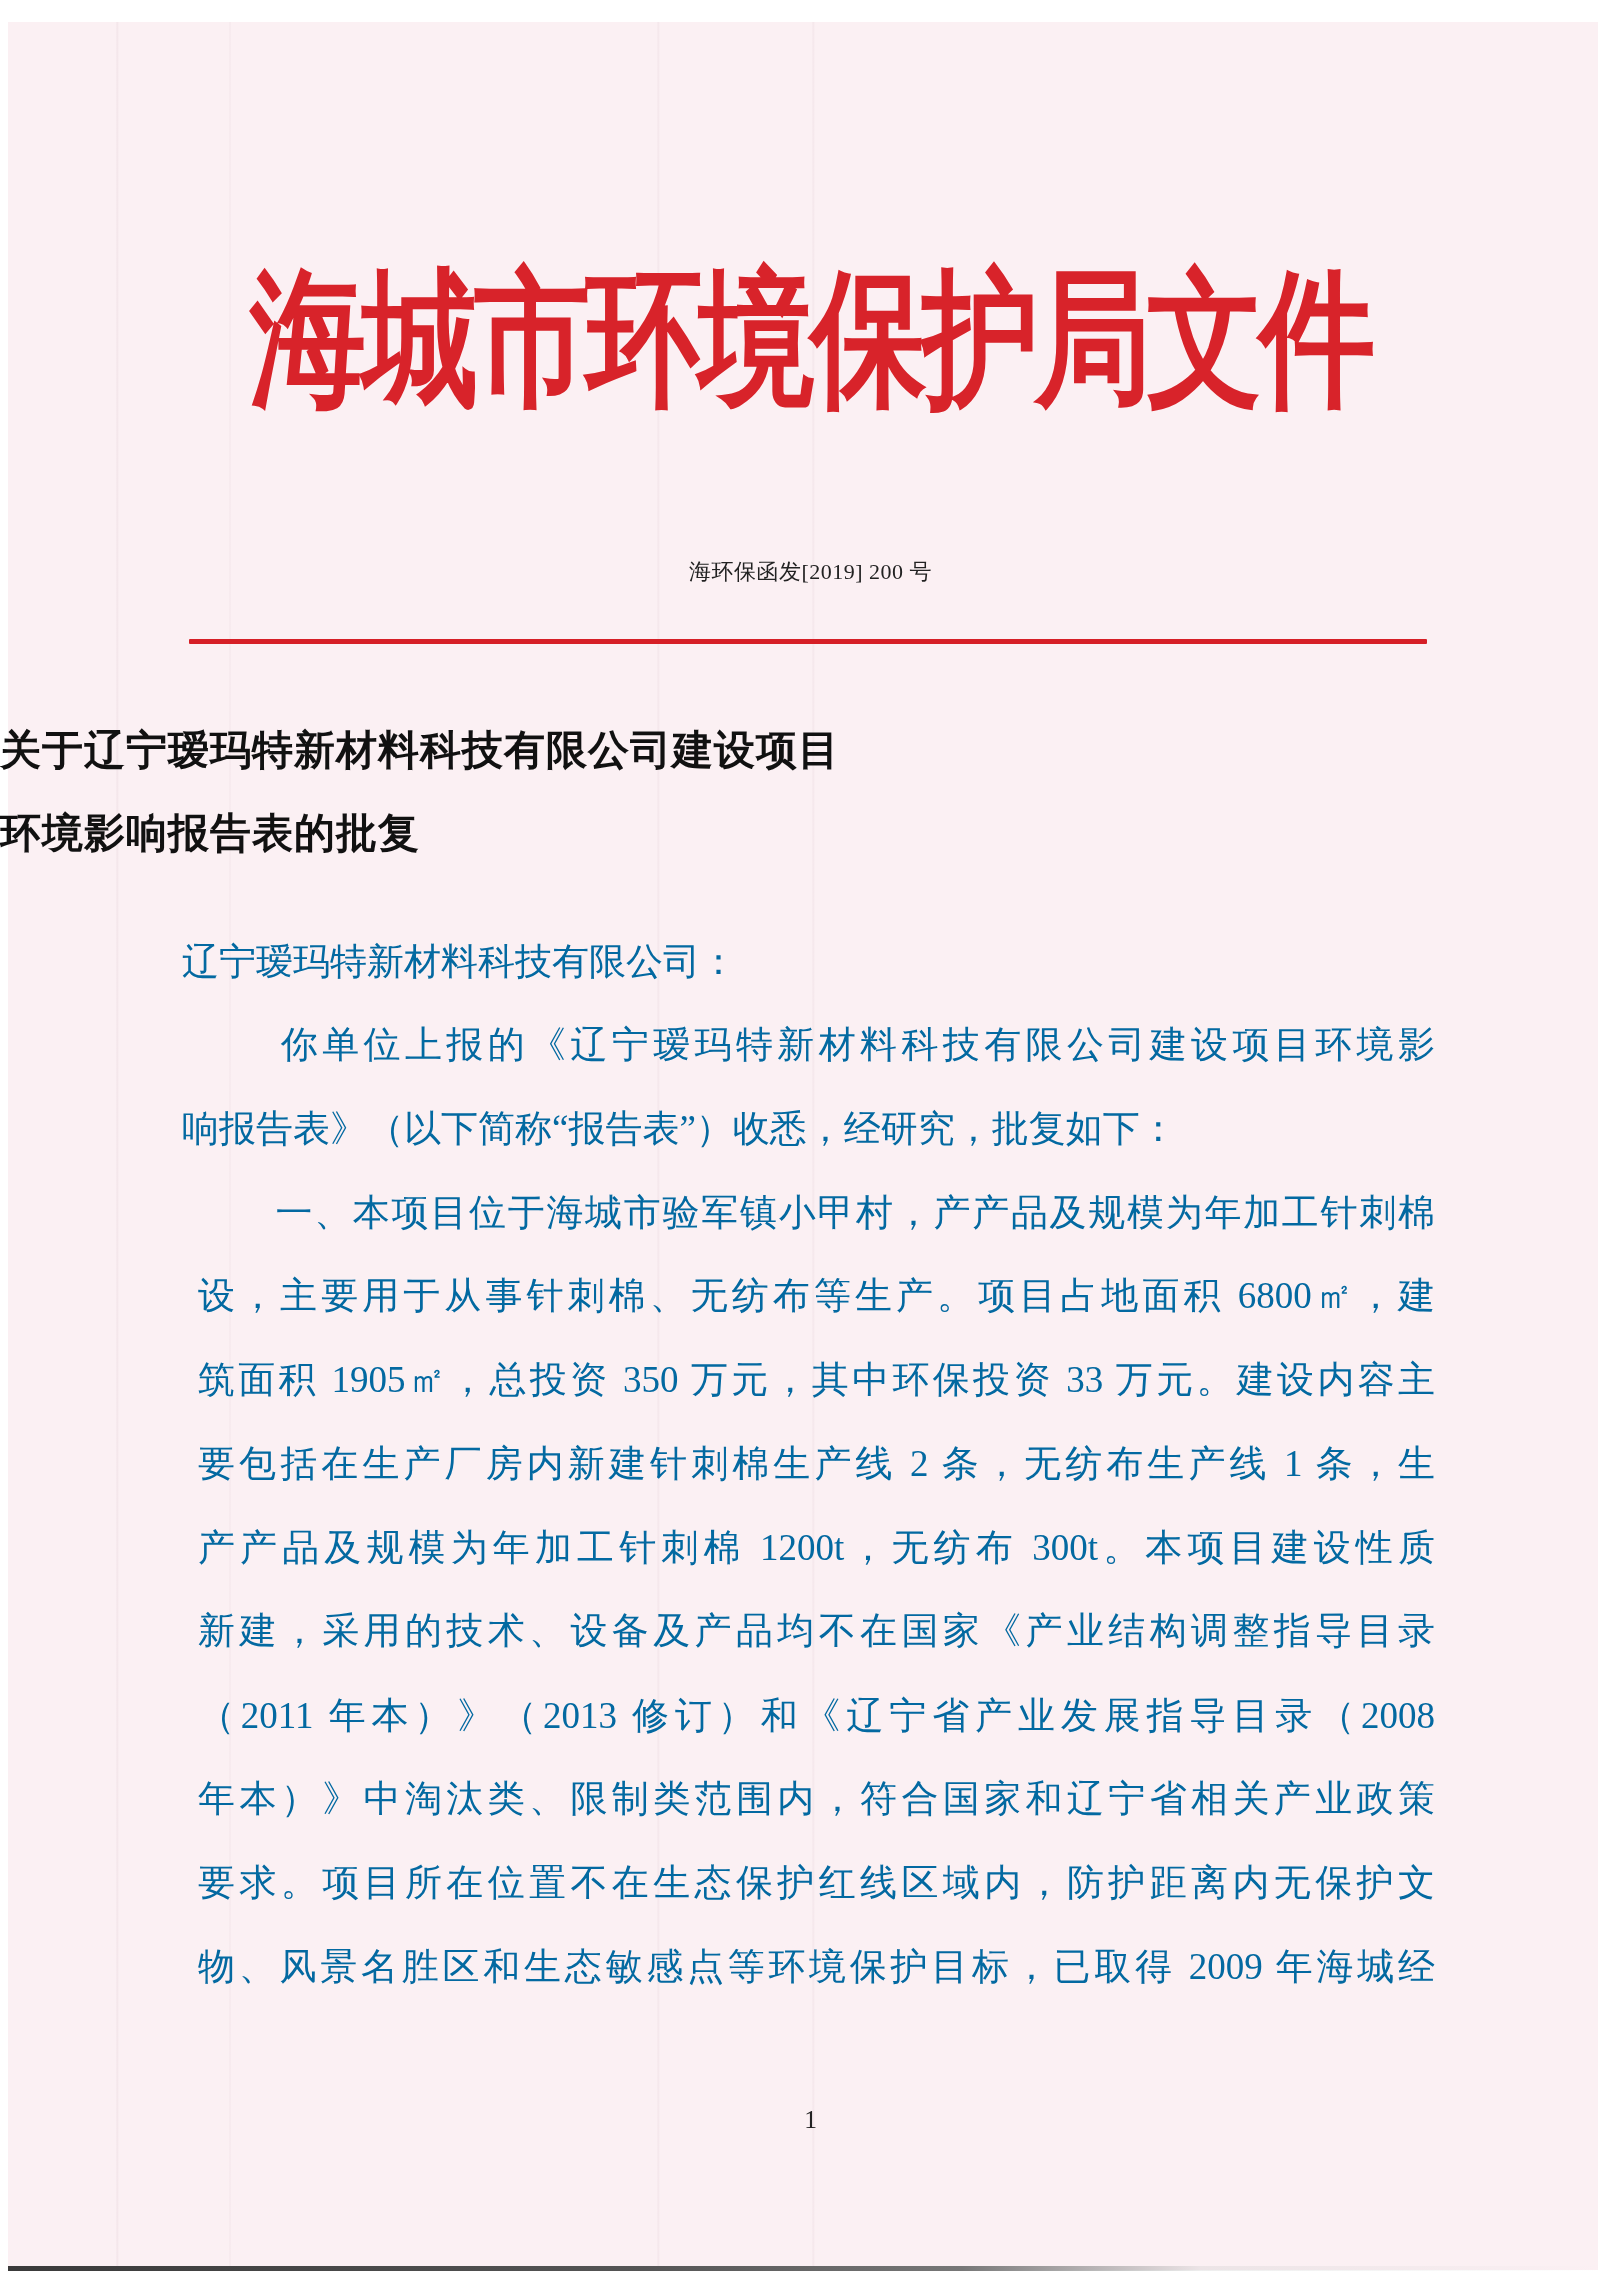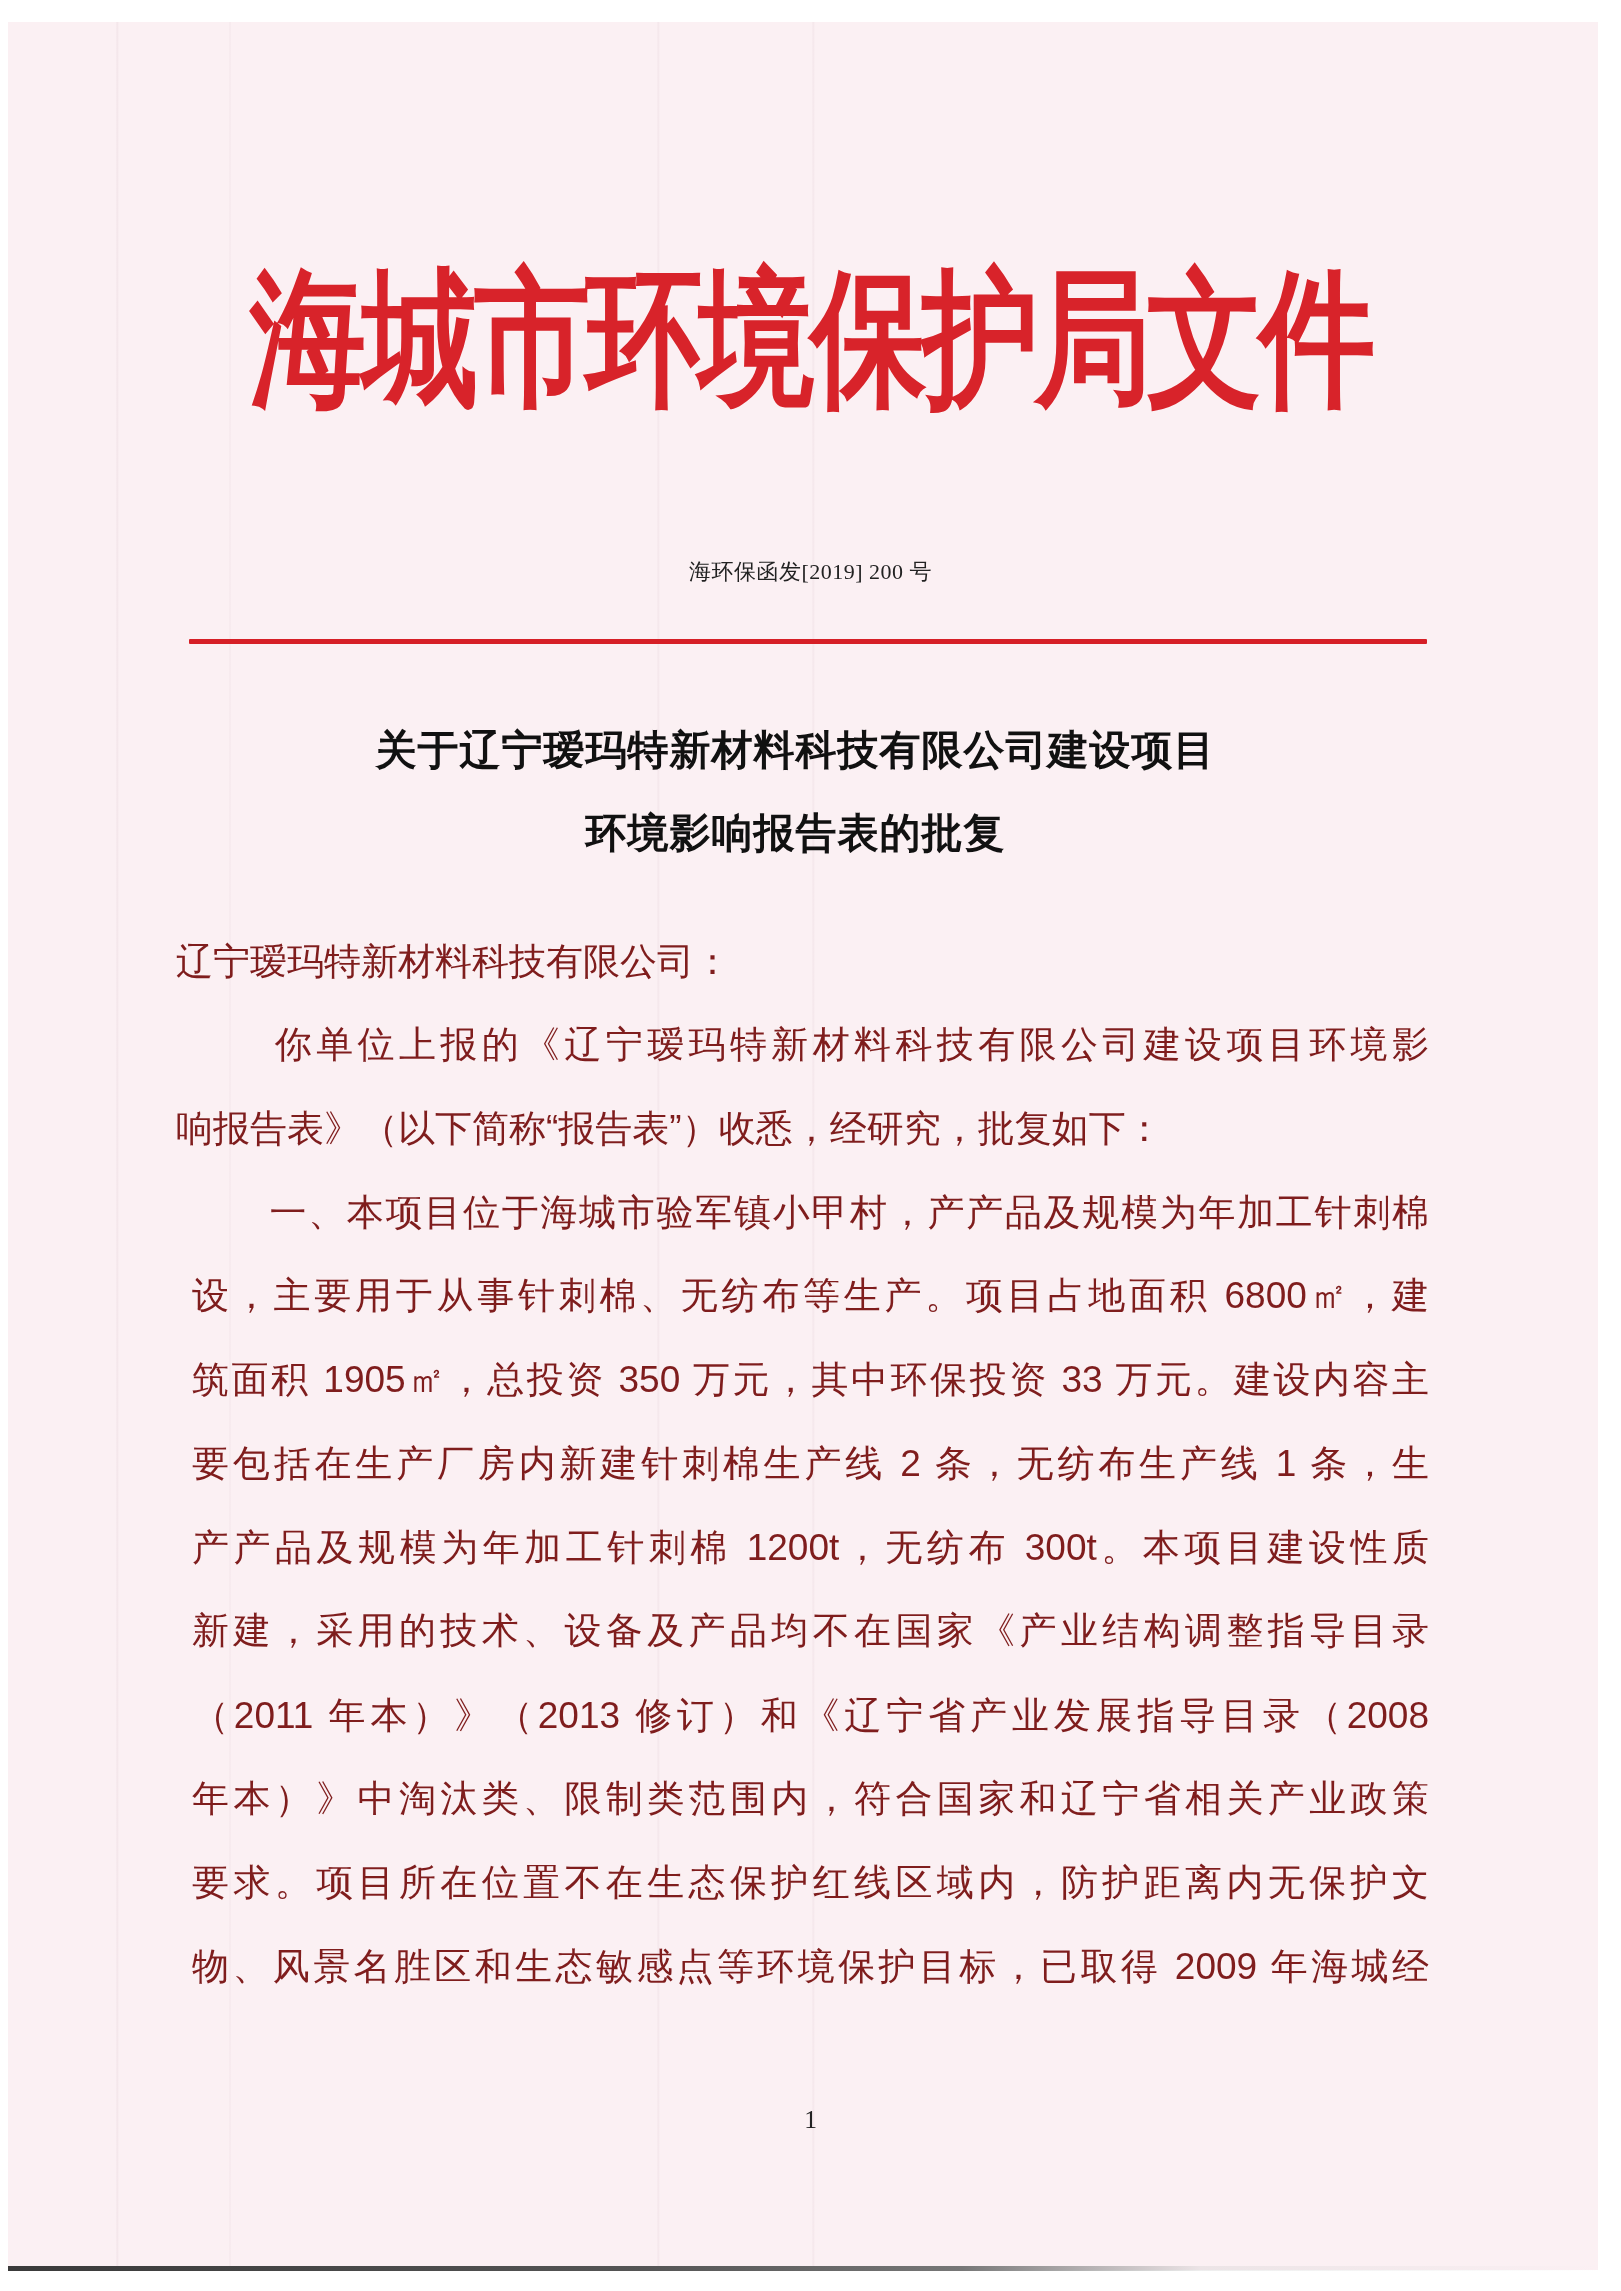--- a/index.html
+++ b/index.html
@@ -63,36 +63,36 @@
       top: 639px;
       width: 1238px;
       height: 4.9px;
       background: #d61f26;
       border-radius: 1px;
     }
     .title {
       position: absolute;
       left: 0;
       width: 1591px;
-      text-align: center;
+      text-align: left;
       font-family: "DejaVu Sans", "Liberation Sans", sans-serif;
       font-weight: bold;
       font-size: 41px;
       color: #111;
       letter-spacing: 1px;
     }
     .title.l1 { top: 723px; }
     .title.l2 { top: 806px; }
     .body-text {
       position: absolute;
-      left: 176px;
+      left: 182px;
       width: 1237px;
-      font-family: Liberation Sans, sans-serif;
+      font-family: Liberation Serif, serif;
       font-size: 37px;
-      color: #7f1d1d;
+      color: #0369a1;
       white-space: nowrap;
       line-height: 1;
     }
     .page-number {
       position: absolute;
       left: 0;
       width: 1621px;
       top: 2105px;
       text-align: center;
       font-family: "Liberation Serif", "DejaVu Serif", serif;

